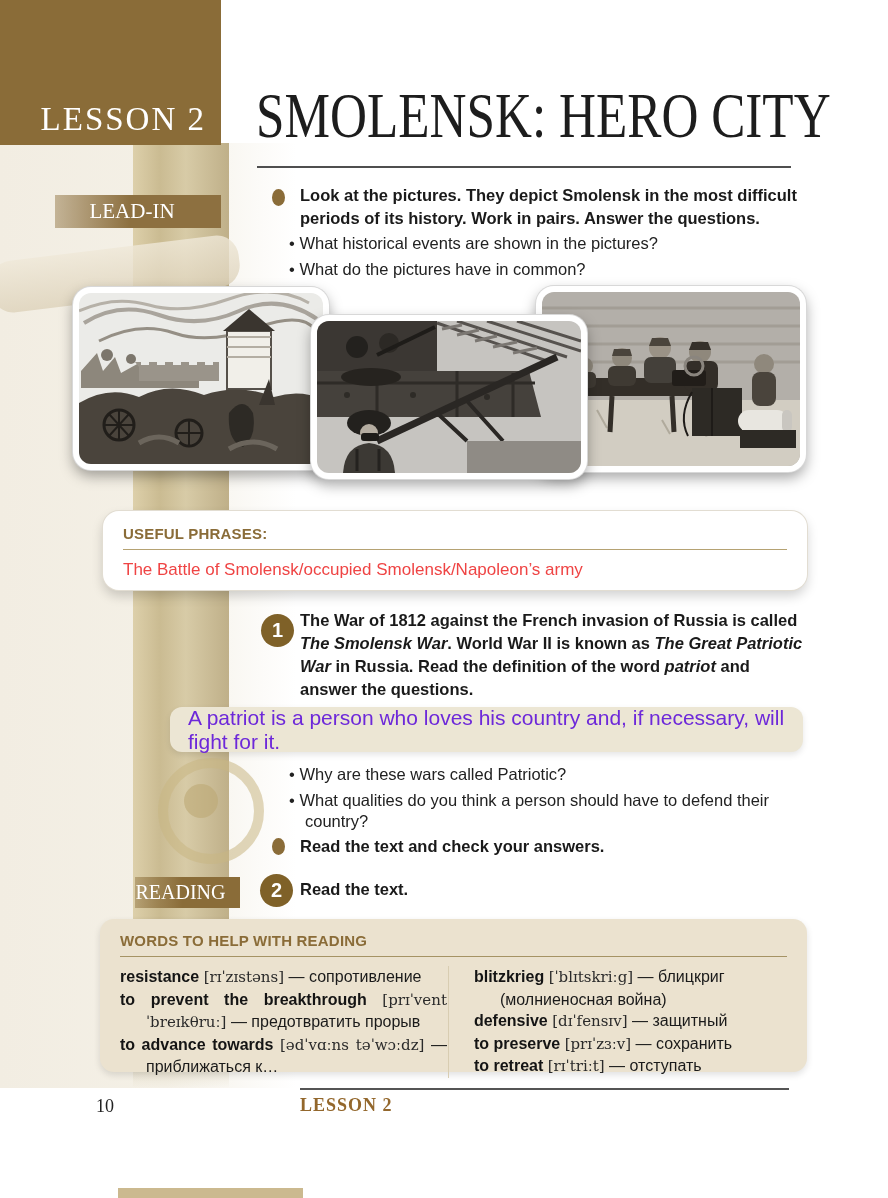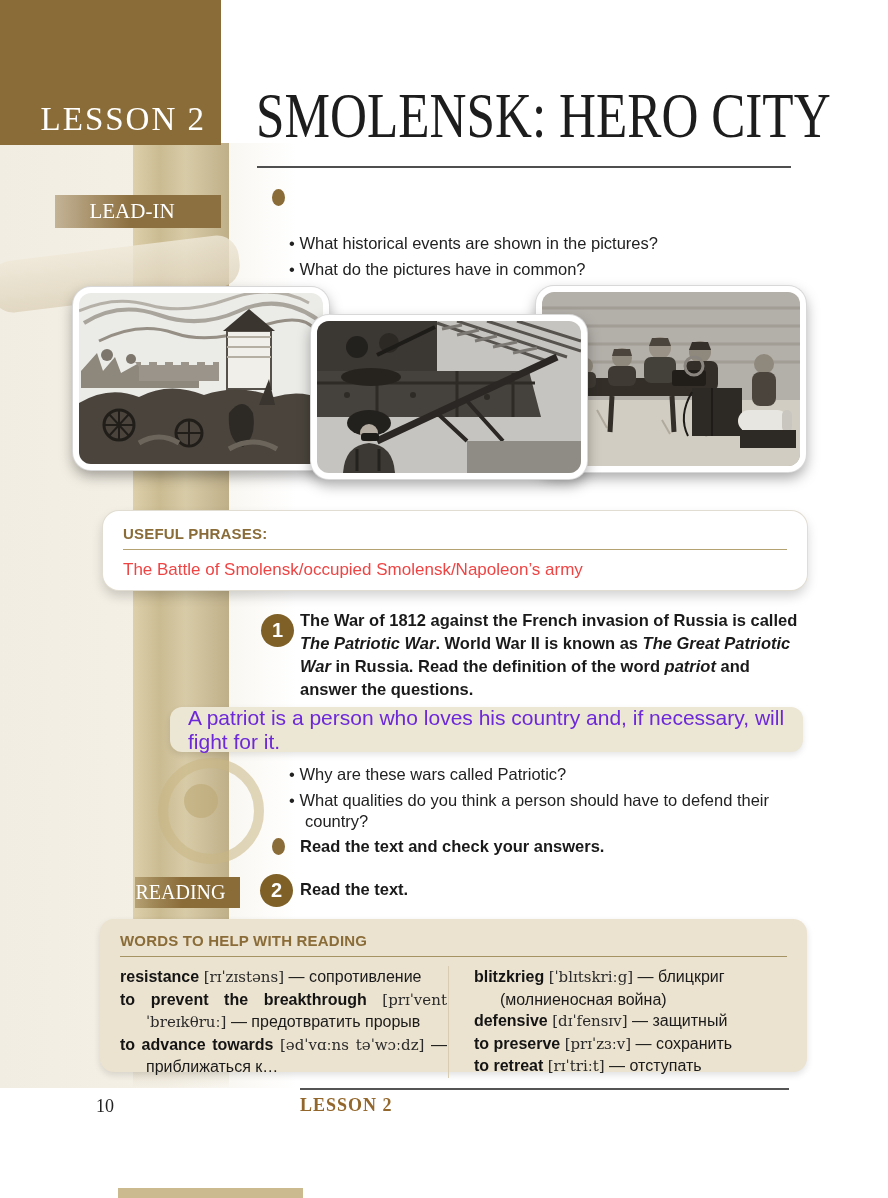--- a/index.html
+++ b/index.html
@@ -106,20 +106,21 @@
   </div>
   <div class="page-title">
     <span>SMOLENSK: HERO CITY</span>
   </div>
   <div class="title-rule"></div>
 
   <div class="label-bar bar-leadin">
     <span>LEAD-IN</span>
   </div>
   <div class="lead-dot" style="left:272px;top:189px;"></div>
+  <div class="para-bold" style="left:300px;top:184px;width:506px;">Look at the pictures. They depict Smolensk in the most difficult periods of its history. Work in pairs. Answer the questions.</div>
   <div class="q-list" style="left:289px;top:233px;width:516px;">
     <p class="q">• <span>What historical events are shown in the pictures?</span></p>
     <p class="q">• <span>What do the pictures have in common?</span></p>
   </div>
 
   <div class="photo" style="left:73px;top:287px;width:244px;height:171px;z-index:2;">
     <svg width="244" height="171" viewBox="0 0 244 171" preserveAspectRatio="none">
       <rect width="244" height="171" fill="#ebebe8"></rect>
       <path d="M5 30 Q40 8 80 22 T160 18 T238 26" stroke="#a9a49c" stroke-width="4" fill="none"></path>
       <path d="M20 48 Q60 28 95 40 T180 34 T240 44" stroke="#958f85" stroke-width="3" fill="none"></path>
@@ -202,21 +203,21 @@
 
   <div class="white-box" style="left:103px;top:511px;width:704px;height:79px;">
     <p class="box-heading">USEFUL PHRASES:</p>
     <hr class="box-rule">
     <div class="useful-content">The Battle of Smolensk/occupied Smolensk/Napoleon’s army</div>
   </div>
 
   <div class="num-circle" style="left:261px;top:614px;">
     <span>1</span>
   </div>
-  <div class="para-bold" style="left:300px;top:609px;width:507px;"><span>The War of 1812 against the French invasion of Russia is called </span><i>The Patriotic War</i><span>. World War II is known as </span><i>The Great Patriotic War</i><span> in Russia. Read the definition of the word </span><i>patriot</i><span> and answer the questions.</span></div>
+  <div class="para-bold" style="left:300px;top:609px;width:507px;"><span>The War of 1812 against the French invasion of Russia is called </span><i>The Smolensk War</i><span>. World War II is known as </span><i>The Great Patriotic War</i><span> in Russia. Read the definition of the word </span><i>patriot</i><span> and answer the questions.</span></div>
 
   <div class="def-box" style="left:170px;top:707px;width:633px;height:45px;">
     <span>A patriot is a person who loves his country and, if necessary, will fight for it.</span>
   </div>
 
   <div class="q-list" style="left:289px;top:764px;width:516px;">
     <p class="q">• <span>Why are these wars called Patriotic?</span></p>
     <p class="q">• <span>What qualities do you think a person should have to defend their country?</span></p>
   </div>
 

